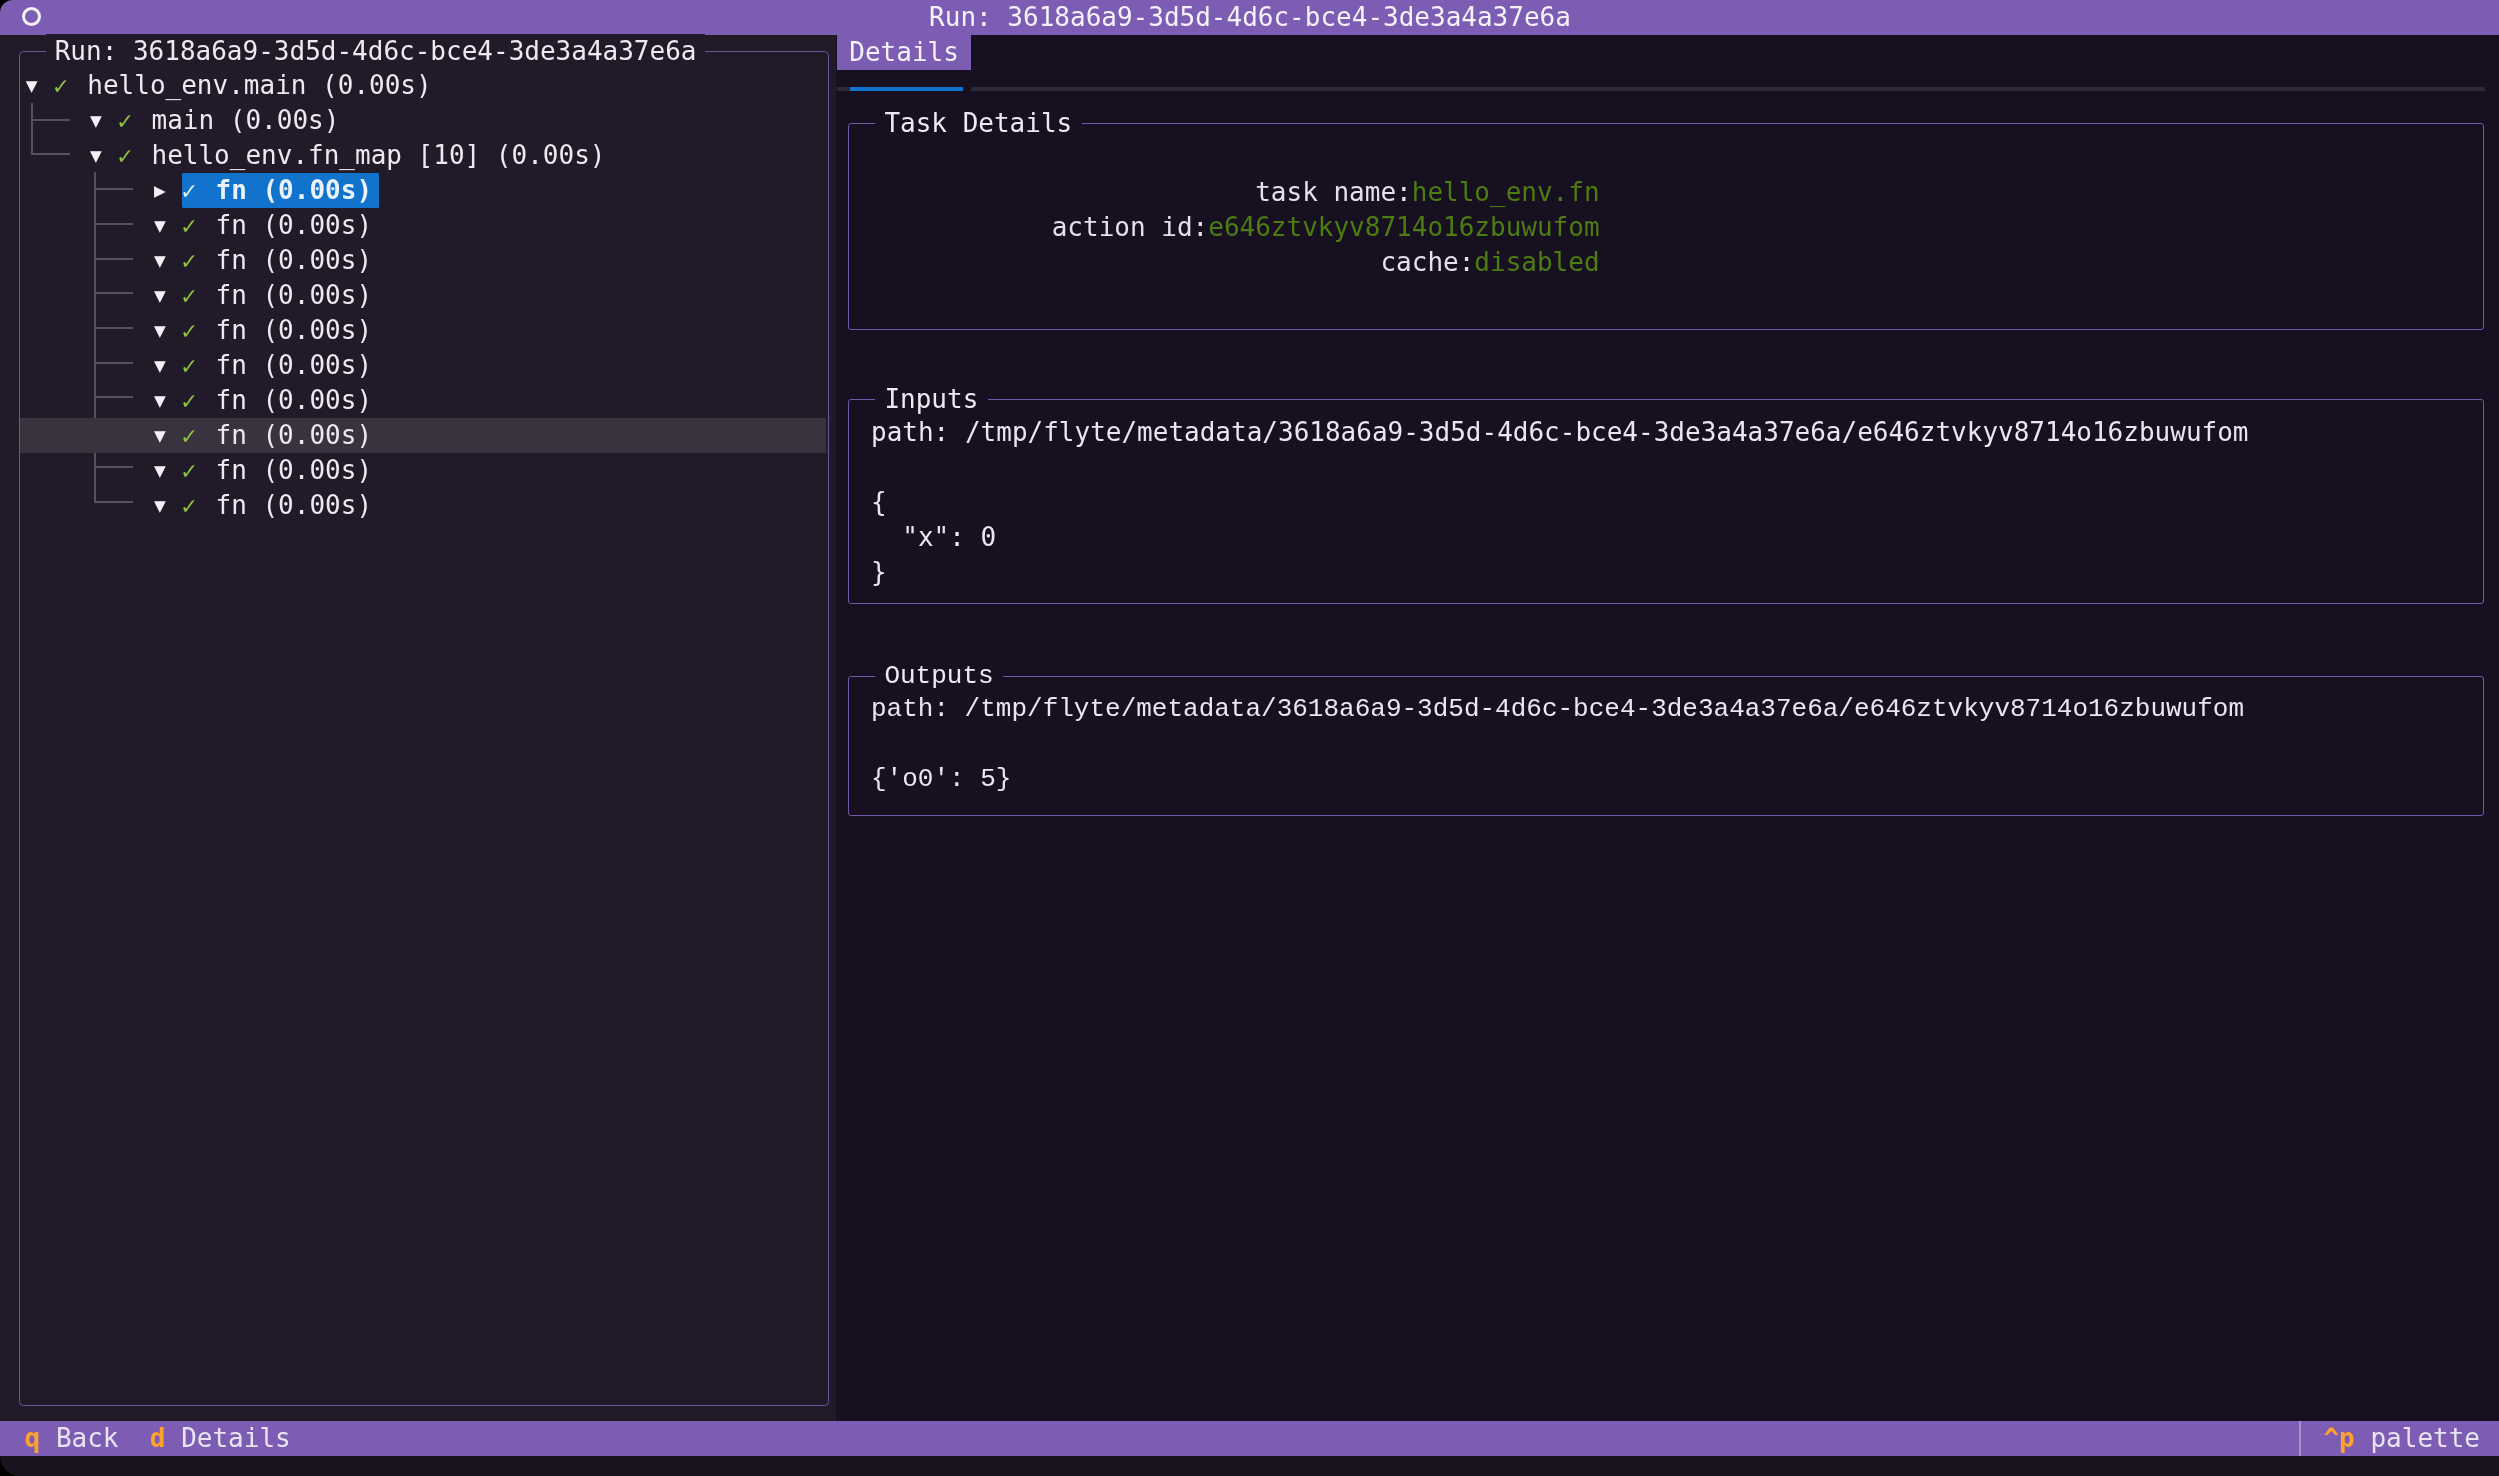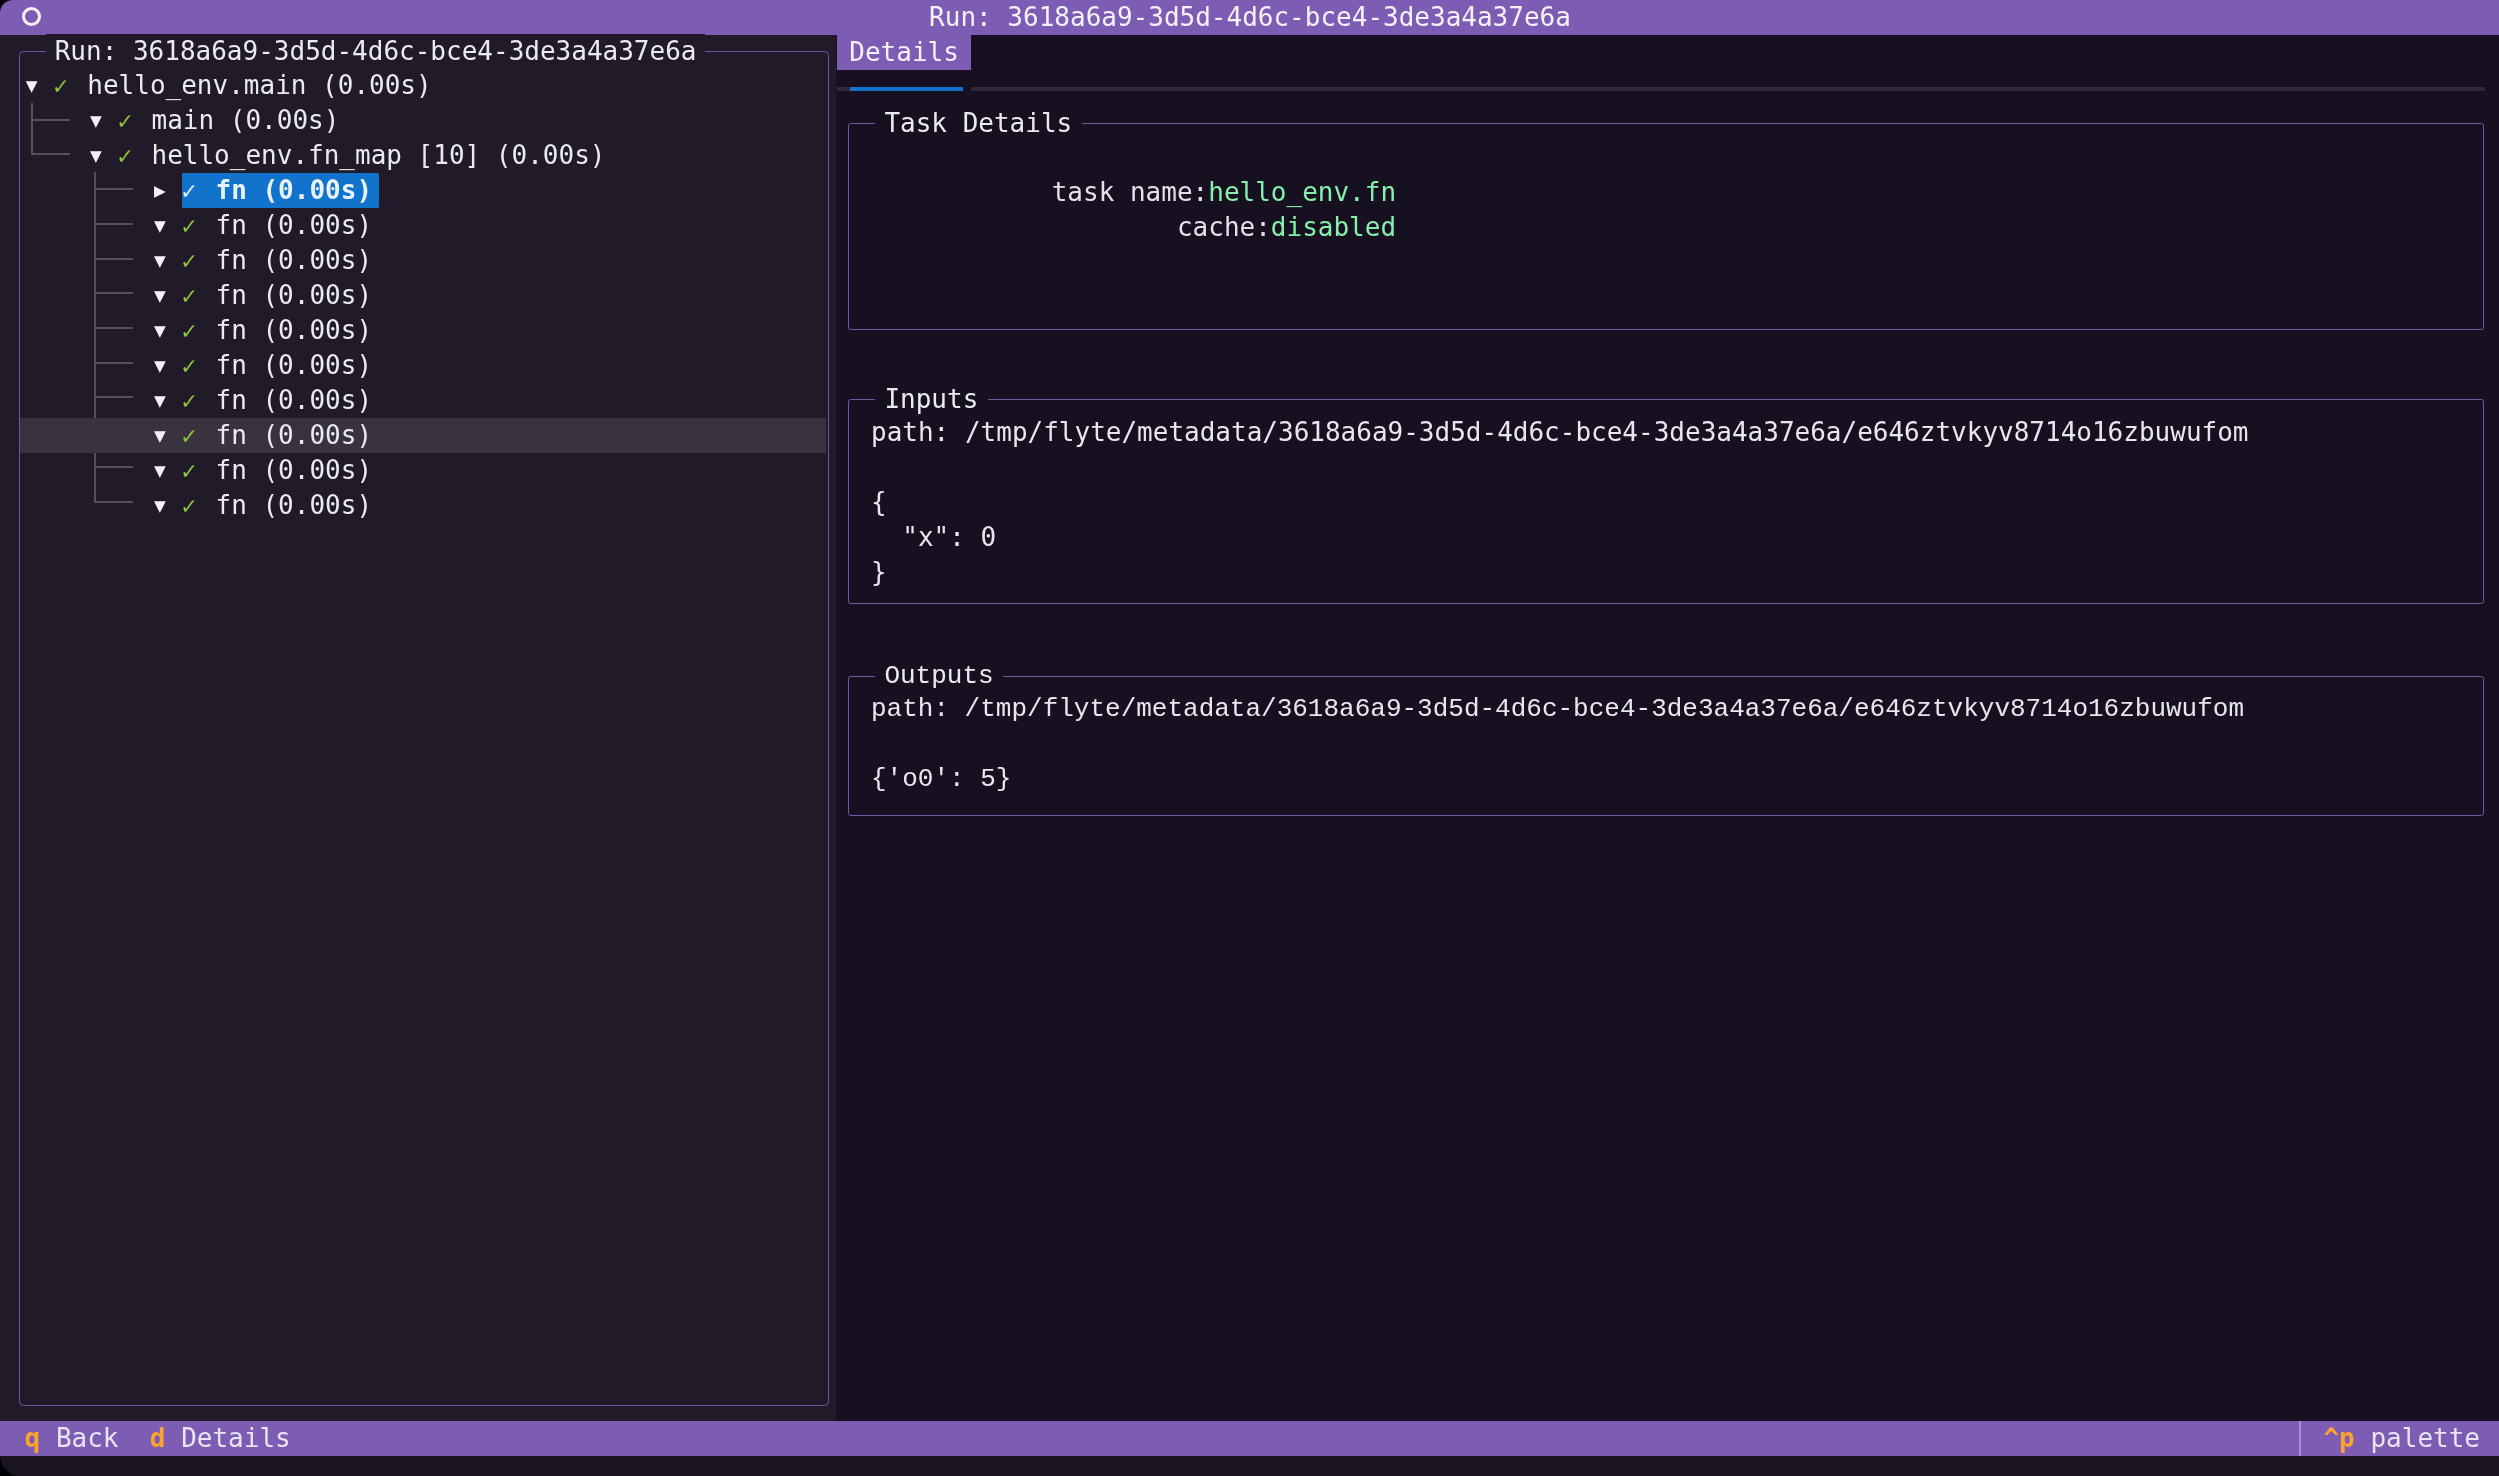--- a/index.html
+++ b/index.html
@@ -49,21 +49,21 @@
   .box{position:absolute;left:848px;width:1636px;border:1.4px solid #7457A8;border-radius:2.9px;
        box-sizing:border-box;}
   .box>.btitle{position:absolute;left:26px;top:-18px;padding:0 9.4px;background:#171021;
                line-height:35px;height:35px;color:#ECEAF1;white-space:nowrap;}
   .box.task{top:123px;height:207px;text-align:right;}
   .box.inputs{top:399px;height:205px;}
   .box.outputs{top:676px;height:140px;font-family:Liberation Mono, monospace;}
   .kvs{position:absolute;left:22px;top:16px;}
   .kv{height:35px;line-height:35px;white-space:pre;}
   .kv .k{display:inline-block;width:188px;color:#E4E0EA;margin-left:24px;}
-  .kv .v{color:#86efac;}
+  .kv .v{color:#4d7c0f;}
   .blob{position:absolute;left:22px;top:14.5px;margin:0;font:inherit;line-height:35px;
         white-space:pre;color:#E9E6EF;}
 
   
   .statusbar{position:absolute;left:0;top:1421px;width:2500px;height:35px;background:#7D5DB4;
              line-height:35px;color:#E9E4F1;}
   .hints{position:absolute;left:24.6px;top:0;white-space:pre;}
   .hint .key{color:#FCA32E;font-weight:bold;}
   .statusbar .sep{position:absolute;left:2299px;top:0;width:2.2px;height:35px;background:#A78FD3;}
   .palette-hint{position:absolute;right:20px;top:0;white-space:pre;}
@@ -202,20 +202,23 @@
     <span class="active"></span>
   </div>
 
   <div class="box task">
     <span class="btitle">Task Details</span>
     <div class="kvs">
       <div class="kv">
         <span class="k">task name:</span><span class="v">hello_env.fn</span>
       </div>
       <div class="kv">
+        <span class="k">action id:</span><span class="v">e646ztvkyv8714o16zbuwufom</span>
+      </div>
+      <div class="kv">
         <span class="k">cache:</span><span class="v">disabled</span>
       </div>
     </div>
   </div>
 
   <div class="box inputs">
     <span class="btitle">Inputs</span>
     <pre class="blob">path: /tmp/flyte/metadata/3618a6a9-3d5d-4d6c-bce4-3de3a4a37e6a/e646ztvkyv8714o16zbuwufom
 
 {

